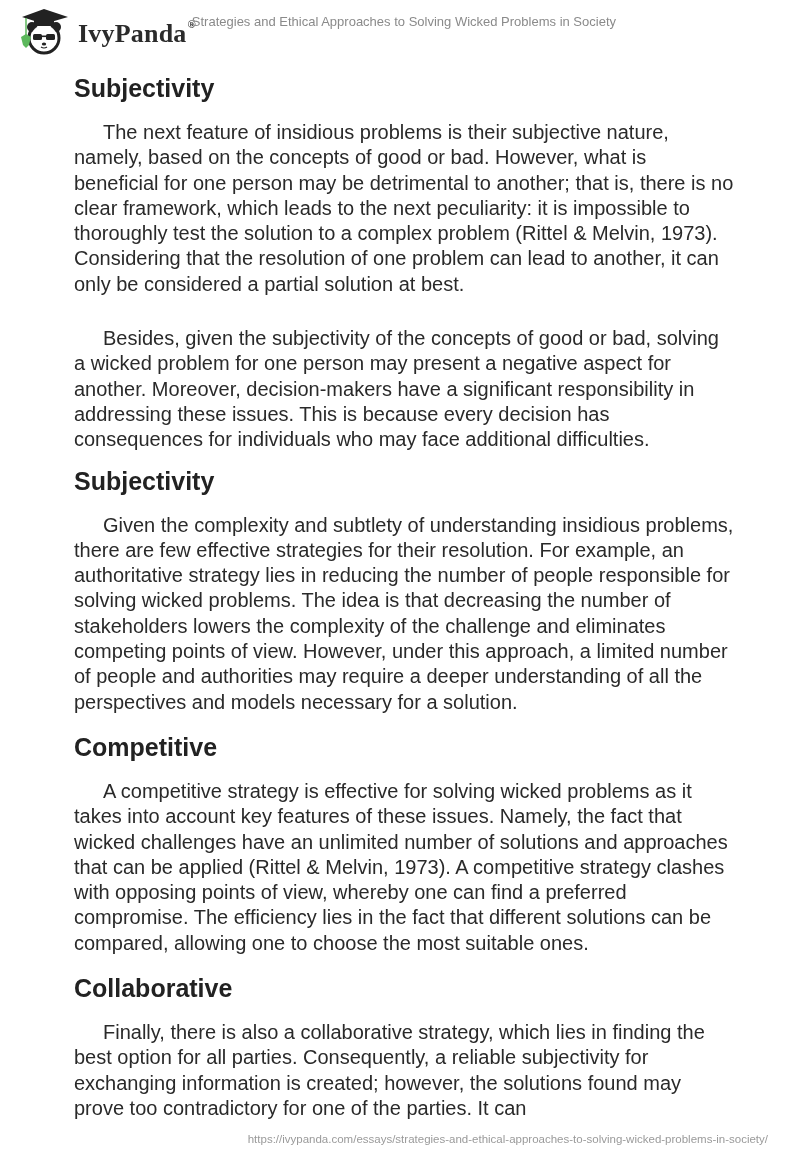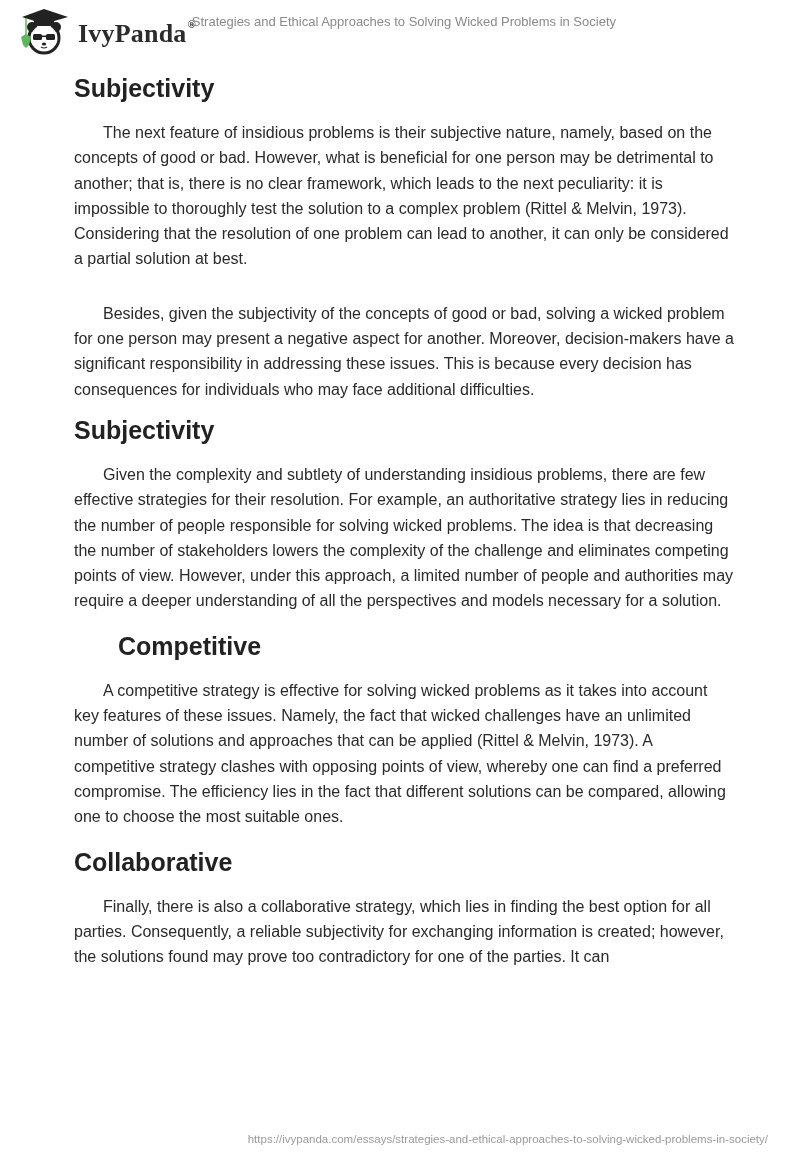--- a/index.html
+++ b/index.html
@@ -68,21 +68,21 @@
       line-height: 44px;
     }
     h1.main {
       font-size: 30px;
       font-weight: bold;
       margin: 0;
       color: #222222;
       line-height: 50px;
     }
     p.body {
-      font-size: 16px;
+      font-size: 20px;
       line-height: 25.3px;
       margin: 0;
       text-indent: 29px;
       color: #2a2a2a;
     }
     .footer-url {
       position: absolute;
       right: 32px; top: 1133px;
       font-size: 11.5px;
       color: #9a9a9a;
@@ -124,20 +124,20 @@
 
 <div class="content">
   <h2 class="sub" style="margin-top:0px;">Subjectivity</h2>
   <p class="body" style="margin-top:10px;">The next feature of insidious problems is their subjective nature, namely, based on the concepts of good or bad. However, what is beneficial for one person may be detrimental to another; that is, there is no clear framework, which leads to the next peculiarity: it is impossible to thoroughly test the solution to a complex problem (Rittel &amp; Melvin, 1973). Considering that the resolution of one problem can lead to another, it can only be considered a partial solution at best.</p>
   <p class="body" style="margin-top:29px;">Besides, given the subjectivity of the concepts of good or bad, solving a wicked problem for one person may present a negative aspect for another. Moreover, decision-makers have a significant responsibility in addressing these issues. This is because every decision has consequences for individuals who may face additional difficulties.</p>
 
 
   <h2 class="sub" style="margin-top:6px;">Subjectivity</h2>
   <p class="body" style="margin-top:10px;">Given the complexity and subtlety of understanding insidious problems, there are few effective strategies for their resolution. For example, an authoritative strategy lies in reducing the number of people responsible for solving wicked problems. The idea is that decreasing the number of stakeholders lowers the complexity of the challenge and eliminates competing points of view. However, under this approach, a limited number of people and authorities may require a deeper understanding of all the perspectives and models necessary for a solution.</p>
 
-  <h2 class="sub" style="margin-top:10px;margin-left:44px;">Competitive</h2>
+  <h2 class="sub" style="margin-top:10px;">Competitive</h2>
   <p class="body" style="margin-top:10px;">A competitive strategy is effective for solving wicked problems as it takes into account key features of these issues. Namely, the fact that wicked challenges have an unlimited number of solutions and approaches that can be applied (Rittel &amp; Melvin, 1973). A competitive strategy clashes with opposing points of view, whereby one can find a preferred compromise. The efficiency lies in the fact that different solutions can be compared, allowing one to choose the most suitable ones.</p>
 
   <h2 class="sub" style="margin-top:10px;">Collaborative</h2>
   <p class="body" style="margin-top:10px;">Finally, there is also a collaborative strategy, which lies in finding the best option for all parties. Consequently, a reliable subjectivity for exchanging information is created; however, the solutions found may prove too contradictory for one of the parties. It can</p>
 </div>
 
 <div class="footer-url">https://ivypanda.com/essays/strategies-and-ethical-approaches-to-solving-wicked-problems-in-society/</div>
 
 </body></html>

